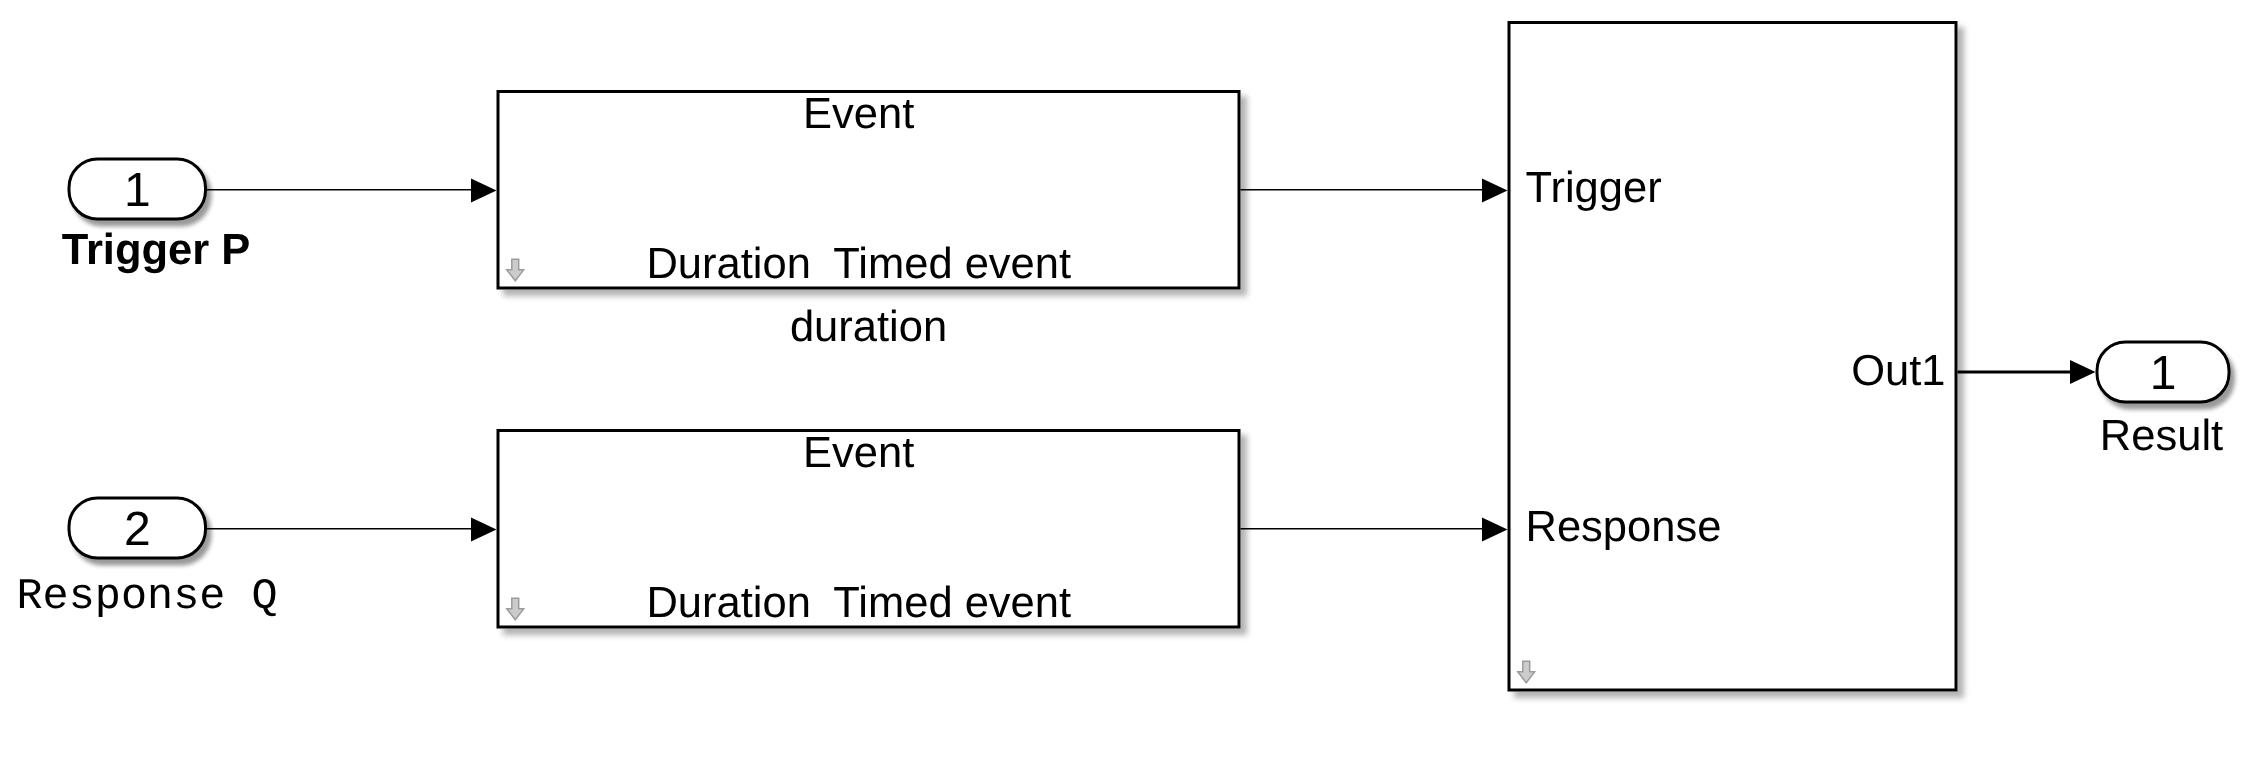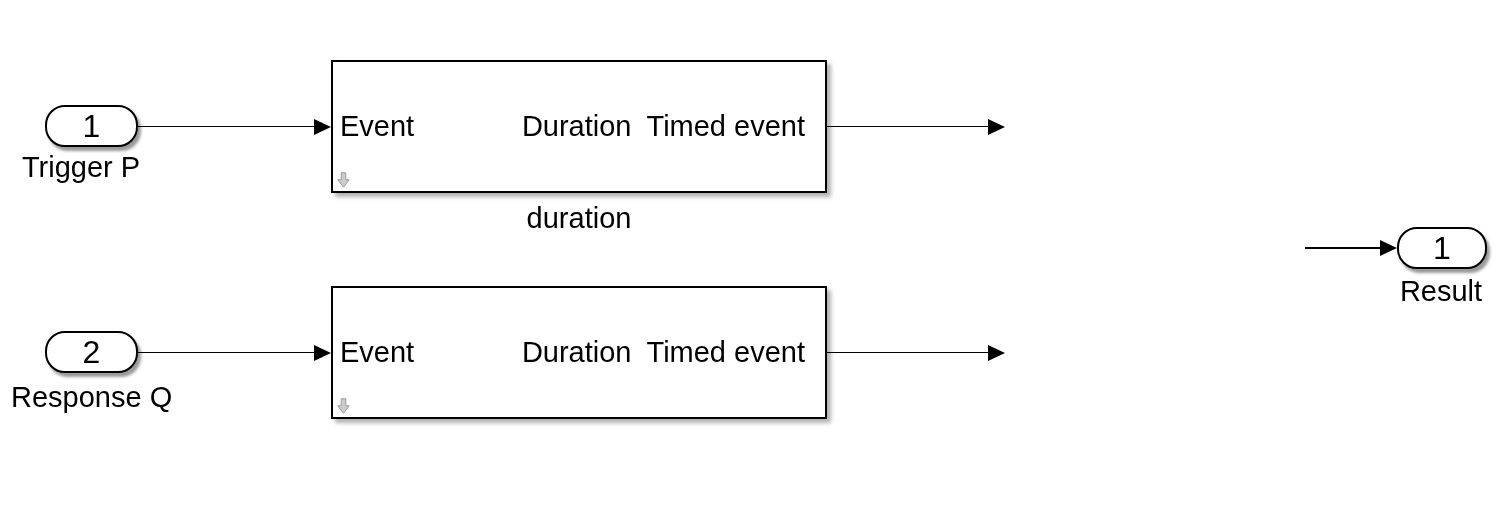--- a/index.html
+++ b/index.html
@@ -17,20 +17,21 @@
     overflow: hidden;
   }
 
   
   .block {
     position: absolute;
     background: #ffffff;
     border: 2px solid #000000;
     box-sizing: border-box;
     box-shadow: 4px 4px 4px rgba(0,0,0,0.30);
+    flex-direction: column;
   }
   .duration-block {
     left: 331px;
     width: 496px;
     height: 133px;
     display: flex;
     align-items: center;
     justify-content: space-between;
     padding: 0 20px 0 7px;
   }
@@ -74,22 +75,22 @@
   .outport1 { left: 1397px; top: 227px; width: 90px; height: 42px; }
 
   
   .name-label {
     position: absolute;
     font-size: 29px;
     line-height: 31px;
     text-align: center;
     white-space: nowrap;
   }
-  .trigger-p-label { left: 1px; width: 160px; top: 152px; }
-  .response-q-label { left: 11px; width: 160px; top: 382px; }
+  .trigger-p-label { left: 24px; width: 160px; top: 152px; font-weight: bold; }
+  .response-q-label { left: 11px; width: 160px; top: 382px; font-family: Liberation Mono, monospace; }
   .duration-label { left: 331px; width: 496px; top: 203px; }
   .duration1-label { left: 331px; width: 496px; top: 429px; }
   .subsystem-label { left: 1005px; width: 300px; top: 472px; }
   .result-label { left: 1361px; width: 160px; top: 276px; }
 
   
   .wire {
     position: absolute;
     height: 1.6px;
     background: #000000;
@@ -159,20 +160,30 @@
       </svg>
     </span>
   </div>
 
   <div class="wire" style="left:827px; top:125.7px; width:163px;"></div>
   <div class="arrowhead" style="left:988px; top:118.5px;"></div>
 
   <div class="wire" style="left:827px; top:351.7px; width:163px;"></div>
   <div class="arrowhead" style="left:988px; top:344.5px;"></div>
 
+  <div class="block subsystem-block">
+    <span class="port-label abs-port" style="left:10px; top:110px;">Trigger</span>
+    <span class="port-label abs-port" style="left:10px; top:336px;">Response</span>
+    <span class="port-label abs-port" style="right:6px; top:232px;">Out1</span>
+    <span class="open-badge">
+      <svg width="13" height="16" viewBox="0 0 13 16">
+        <path d="M4.2 0.8 h4.6 v7 h3.4 L6.5 15.2 L0.8 7.8 h3.4 z" fill="#cccccc" stroke="#9b9b9b" stroke-width="1"></path>
+      </svg>
+    </span>
+  </div>
 
   <div class="wire" style="left:1305px; top:247.2px; width:78px;"></div>
   <div class="arrowhead" style="left:1380px; top:240px;"></div>
 
   <div class="stadium outport1">
     <span>1</span>
   </div>
   <div class="name-label result-label">Result</div>
 
 </div>

